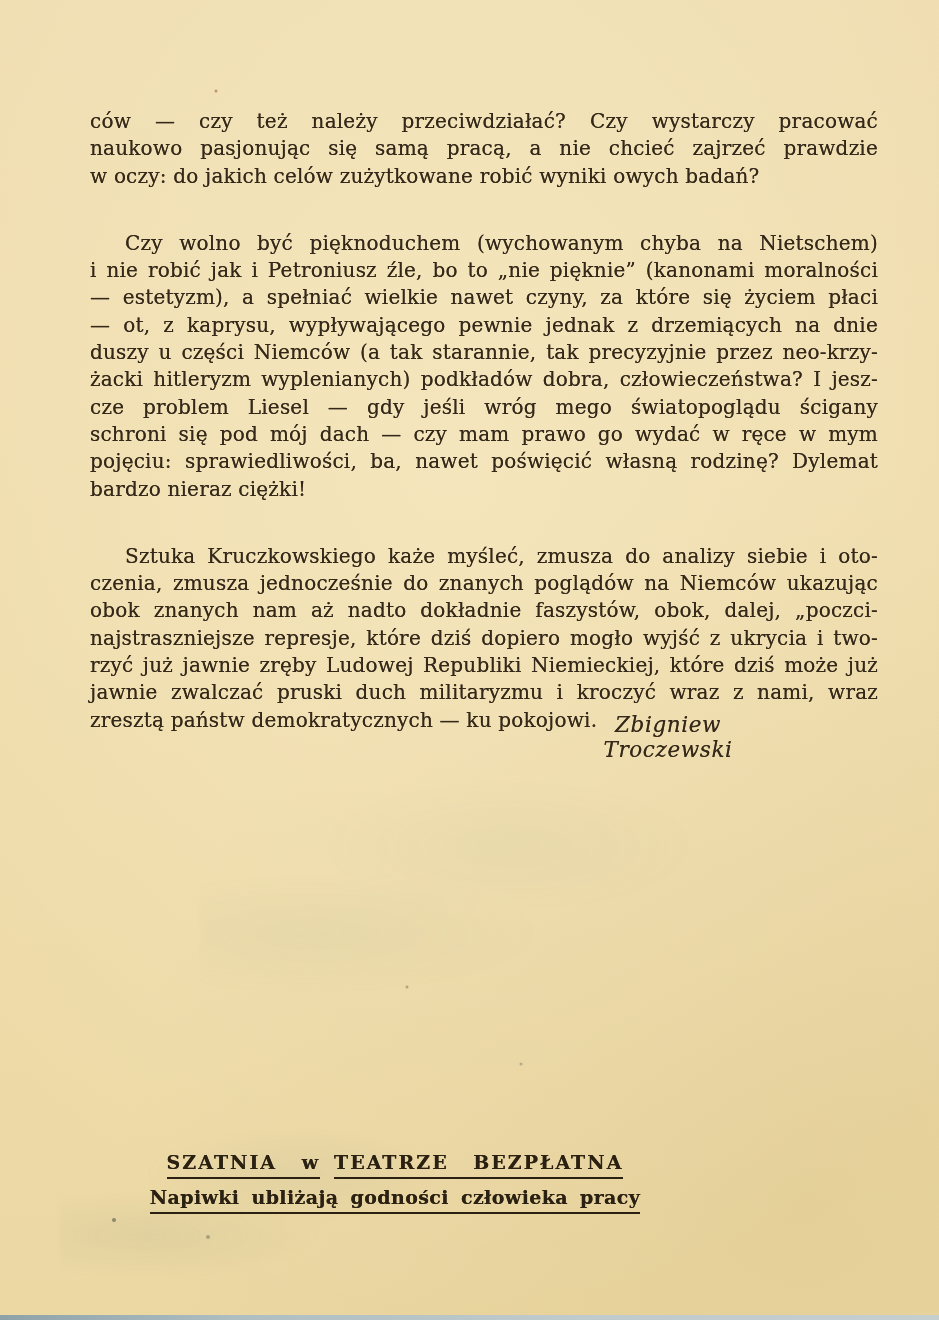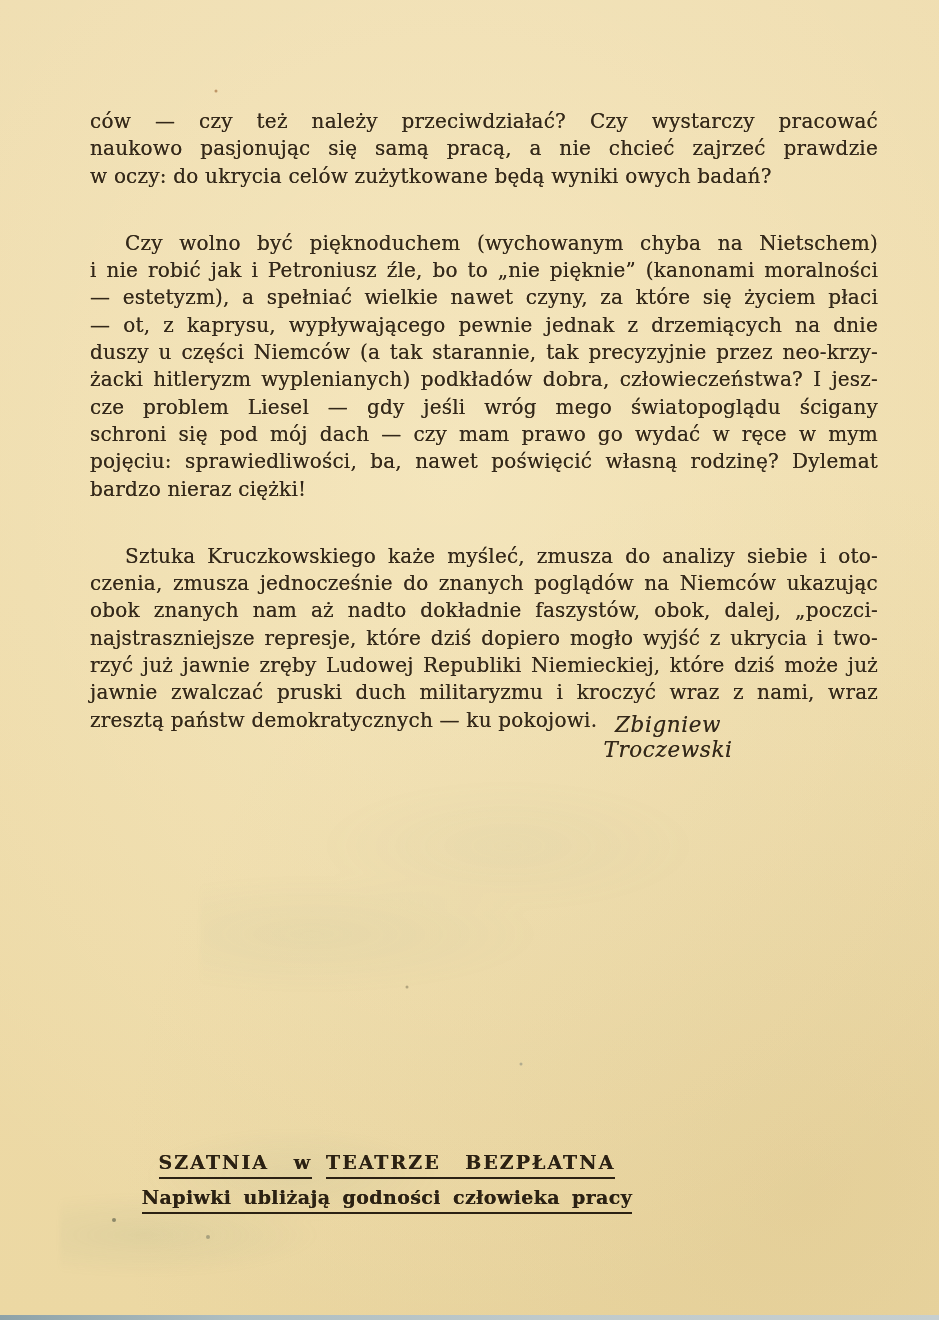--- a/index.html
+++ b/index.html
@@ -63,21 +63,21 @@
     top: 712px; left: 552px; width: 232px;
     font-style: italic;
     font-size: 21.5px;
     text-align: center;
     letter-spacing: 0.6px;
     text-shadow: 0 0 0.5px rgba(45,32,12,0.7);
   }
 
   .footer-notice {
     position: absolute;
-    top: 1151px; left: 0; width: 774px;
+    top: 1151px; left: 8px; width: 774px;
     text-align: center;
     font-weight: bold;
     color: #2b2113;
     text-shadow: 0 0 0.6px rgba(40,28,10,0.8);
   }
   .notice-line1 { font-size: 19px; letter-spacing: 2px; }
   .notice-line1 .useg { word-spacing: 16px; }
   .notice-line1 .seg1 { margin-right: 14px; }
   .notice-line2 { margin-top: 13px; font-size: 19px; letter-spacing: 0.4px; word-spacing: 5px; }
   .useg {
@@ -97,21 +97,21 @@
 <div class="page">
 
   <div class="show-through st1"></div>
   <div class="show-through st2"></div>
   <div class="speck"></div>
 
   <div class="body-text" id="body-text">
       <div class="paragraph">
         <div class="line">ców — czy też należy przeciwdziałać? Czy wystarczy pracować</div>
         <div class="line">naukowo pasjonując się samą pracą, a nie chcieć zajrzeć prawdzie</div>
-        <div class="line last">w oczy: do ukrycia celów zużytkowane będą wyniki owych badań?</div>
+        <div class="line last">w oczy: do jakich celów zużytkowane robić wyniki owych badań?</div>
       </div>
       <div class="paragraph">
         <div class="line indent">Czy wolno być pięknoduchem (wychowanym chyba na Nietschem)</div>
         <div class="line">i nie robić jak i Petroniusz źle, bo to „nie pięknie” (kanonami moralności</div>
         <div class="line">— estetyzm), a spełniać wielkie nawet czyny, za które się życiem płaci</div>
         <div class="line">— ot, z kaprysu, wypływającego pewnie jednak z drzemiących na dnie</div>
         <div class="line">duszy u części Niemców (a tak starannie, tak precyzyjnie przez neo-krzy-</div>
         <div class="line">żacki hitleryzm wyplenianych) podkładów dobra, człowieczeństwa? I jesz-</div>
         <div class="line">cze problem Liesel — gdy jeśli wróg mego światopoglądu ścigany</div>
         <div class="line">schroni się pod mój dach — czy mam prawo go wydać w ręce w mym</div>

